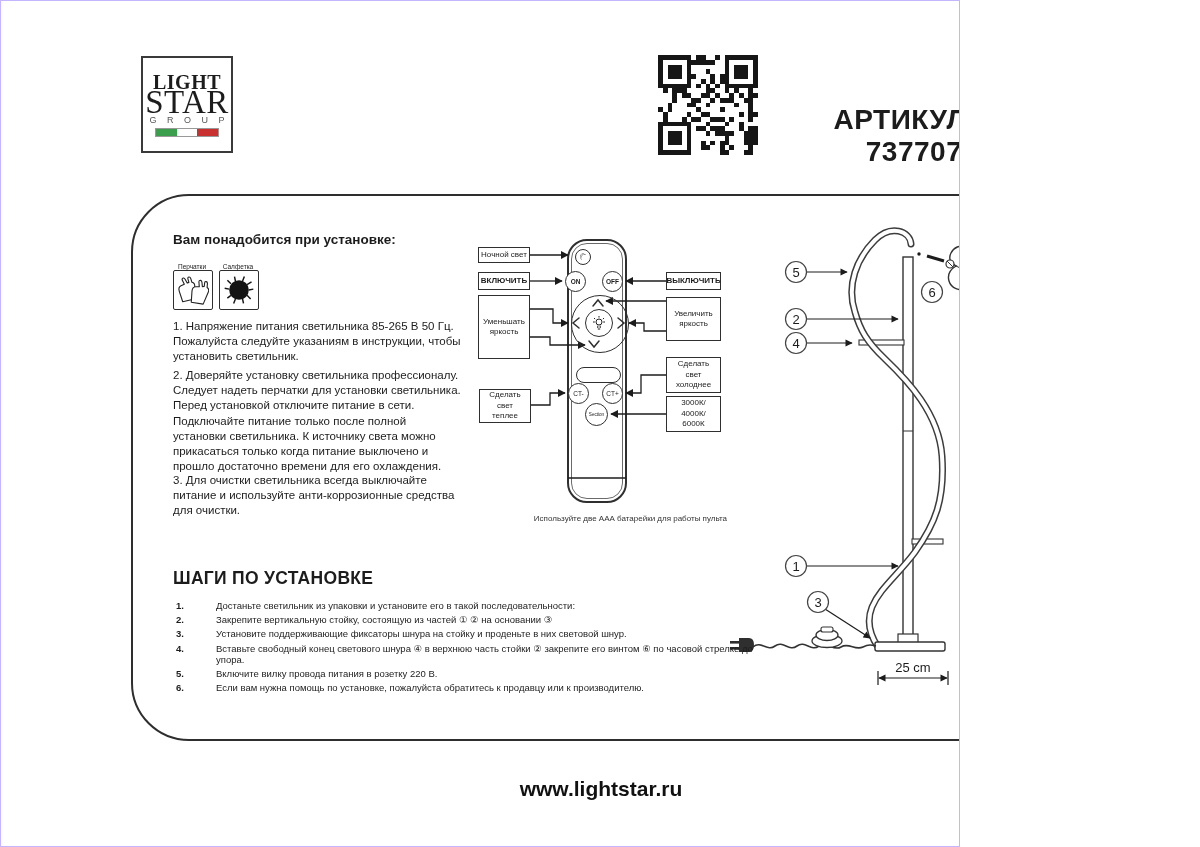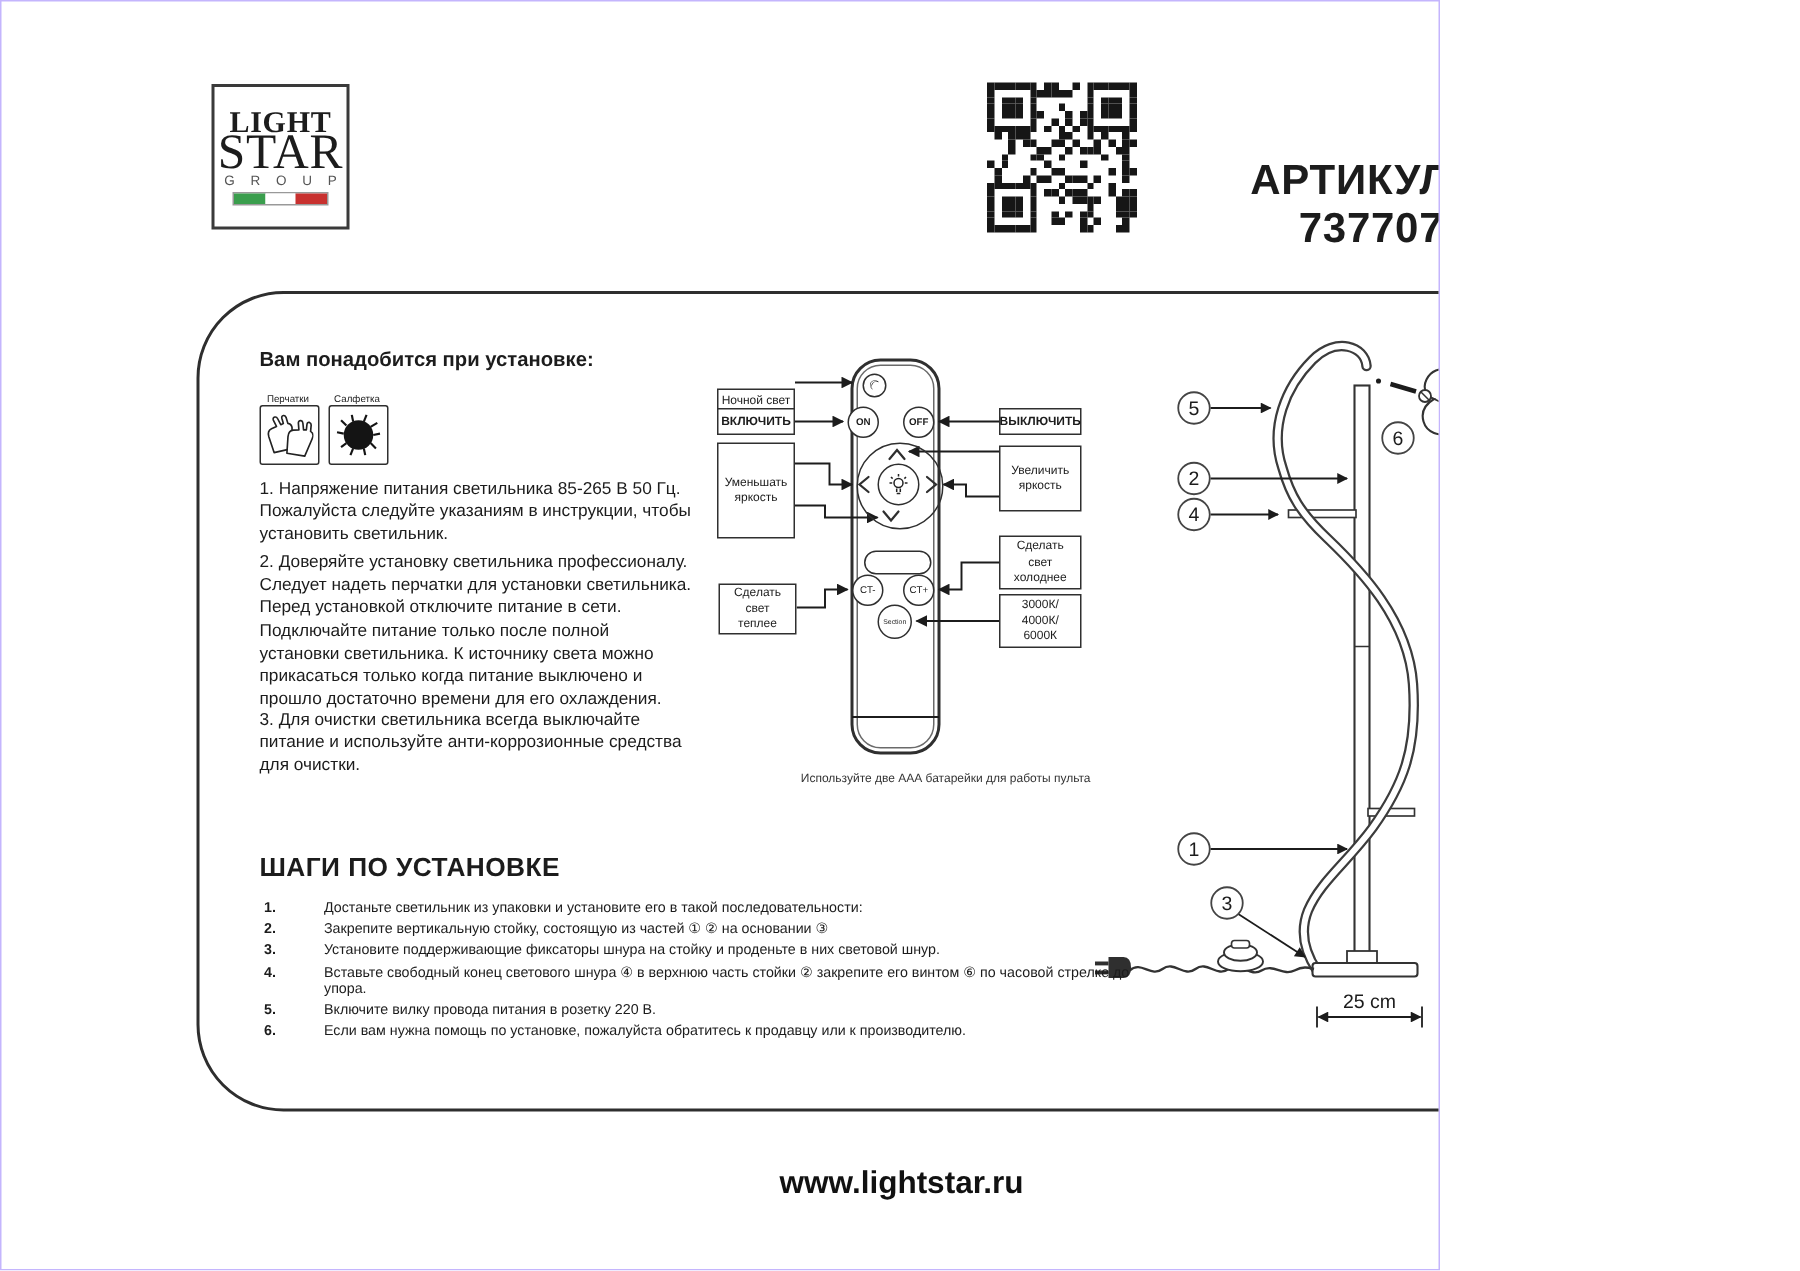--- a/index.html
+++ b/index.html
@@ -605,21 +605,21 @@
         <line x1="9.2" y1="10.6" x2="9.2" y2="13"></line>
           <line x1="6.8" y1="14" x2="9.2" y2="14"></line>
       </g>
     </svg>
   </div>
   <div class="abs" style="left:575px;top:366px;width:45px;height:16px;border:1.4px solid #2f2f2f;border-radius:8px;background:#fff;box-sizing:border-box;"></div>
   <div class="rbtn" style="left:567px;top:382px;width:21px;height:21px;font-size:6.5px;">CT-</div>
   <div class="rbtn" style="left:601px;top:382px;width:21px;height:21px;font-size:6.5px;">CT+</div>
   <div class="rbtn" style="left:584px;top:402px;width:23px;height:23px;font-size:4.6px;">Section</div>
 
-  <div class="rlabel" style="left:477px;top:246px;width:52px;height:16px;margin-top:12px;">Ночной свет</div>
+  <div class="rlabel" style="left:477px;top:246px;width:52px;height:16px;">Ночной свет</div>
   <div class="rlabel caps" style="left:477px;top:271px;width:52px;height:18px;">ВКЛЮЧИТЬ</div>
   <div class="rlabel" style="left:477px;top:294px;width:52px;height:64px;">Уменьшать
 яркость</div>
   <div class="rlabel" style="left:478px;top:388px;width:52px;height:34px;">Сделать
 свет
 теплее</div>
   <div class="rlabel caps" style="left:665px;top:271px;width:55px;height:18px;">ВЫКЛЮЧИТЬ</div>
   <div class="rlabel" style="left:665px;top:296px;width:55px;height:44px;">Увеличить
 яркость</div>
   <div class="rlabel" style="left:665px;top:356px;width:55px;height:36px;">Сделать

